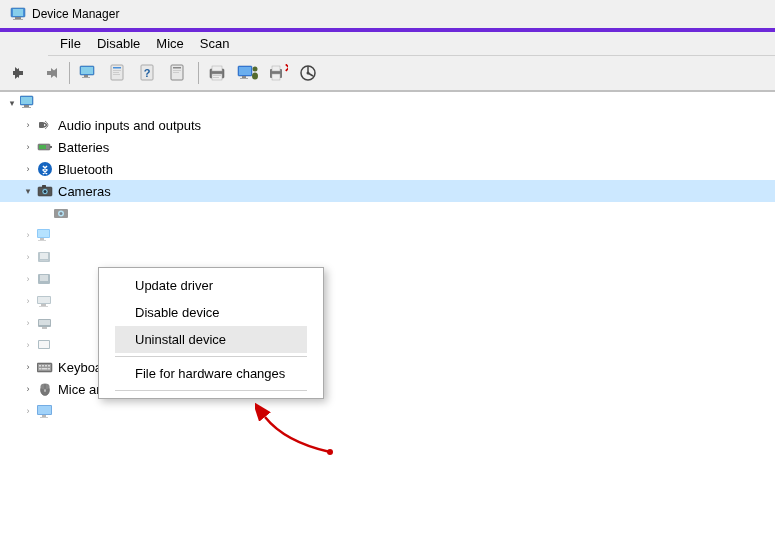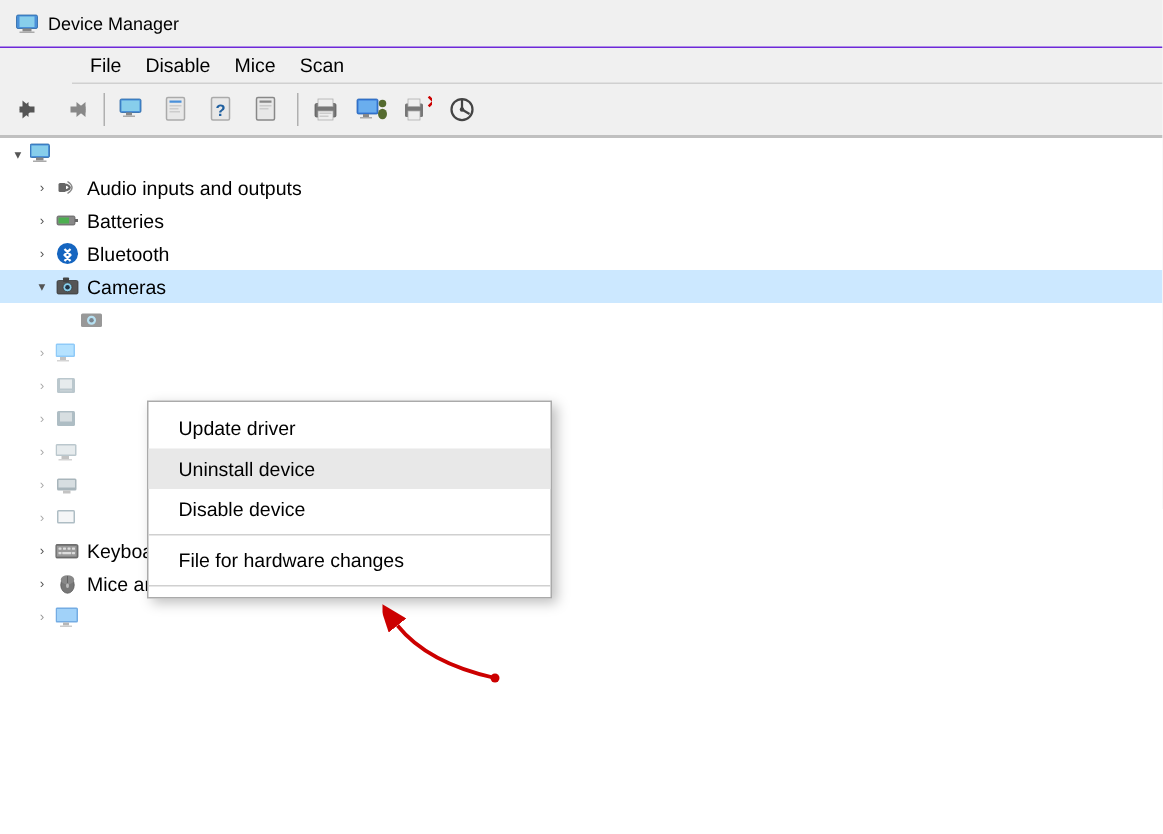--- a/index.html
+++ b/index.html
@@ -12,21 +12,21 @@
       overflow: hidden;
     }
 
     
     .title-bar {
       height: 32px;
       background: #f0f0f0;
       display: flex;
       align-items: center;
       padding: 0 10px;
-      border-bottom: 1px solid #6d28d9;
+      border-bottom: 4px solid #6d28d9;
     }
     .title-bar-icon {
       width: 16px;
       height: 16px;
       margin-right: 6px;
     }
     .title-bar-text {
       font-size: 12px;
       color: #000;
     }
@@ -127,26 +127,26 @@
     }
     .tree-item .item-label {
       font-size: 13px;
     }
 
     
     .context-menu {
       position: absolute;
       left: 98px;
       top: 175px;
-      width: 270px;
+      width: 226px;
       background: #fff;
       border: 1px solid #aaa;
       box-shadow: 3px 3px 8px rgba(0,0,0,0.25);
       z-index: 100;
-      padding: 4px 0;
+      padding: 4px 16px;
     }
     .ctx-item {
       padding: 6px 20px;
       cursor: pointer;
       font-size: 13px;
       color: #000;
     }
     .ctx-item.highlighted {
       background: #e8e8e8;
     }
@@ -465,22 +465,22 @@
           <rect x="0" y="2" width="15" height="10" rx="1" fill="#1976d2"></rect>
           <rect x="1" y="3" width="13" height="8" fill="#64b5f6"></rect>
           <rect x="5" y="12" width="4" height="2" fill="#888"></rect>
           <rect x="3" y="14" width="8" height="1" fill="#aaa"></rect>
         </svg>
       </div>
     </div>
 
     <div class="context-menu">
       <div class="ctx-item">Update driver</div>
+      <div class="ctx-item">Disable device</div>
       <div class="ctx-item highlighted">Uninstall device</div>
-      <div class="ctx-item">Disable device</div>
       <div class="ctx-separator"></div>
       <div class="ctx-item">File for hardware changes</div>
       <div class="ctx-separator"></div>
     </div>
 
     <div class="red-arrow">
       <svg width="80" height="60" viewBox="0 0 80 60">
 
         <defs>
           <marker id="arrowhead" markerWidth="8" markerHeight="6" refX="0" refY="3" orient="auto">

